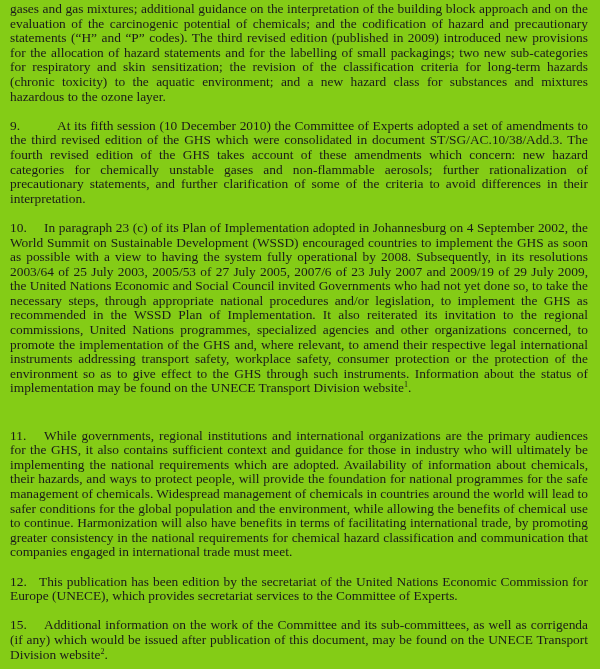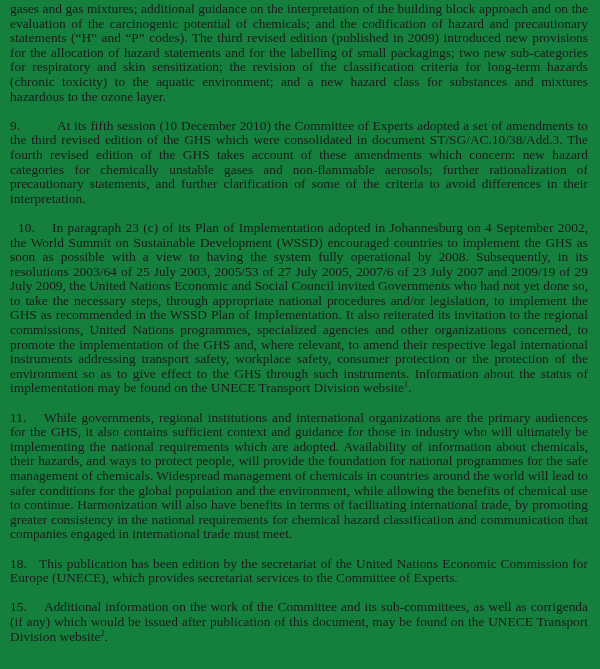--- a/index.html
+++ b/index.html
@@ -1,38 +1,38 @@
 <!DOCTYPE html>
 <html><head>
 <meta charset="utf-8">
 <style>
   html, body { margin: 0; padding: 0; background: #ffffff; }
   body { width: 600px; height: 669px; overflow: hidden; }
   .page {
     position: relative;
     width: 600px; height: 669px;
-    background: #15803d;
+    background: #84cc16;
     color: #1a1a1a;
     font-family: "Liberation Serif", "DejaVu Serif", serif;
     font-size: 13.4px;
     line-height: 14.6px;
   }
   .text {
     position: absolute;
     left: 10px; top: 2px;
     width: 578px;
   }
   p {
     margin: 0 0 14.6px 0;
     text-align: justify;
   }
   .num { display: inline-block; }
   .num.n9 { width: 47px; }
-  .num.n10 { width: 34px; margin-left: 8px; }
-  .num.n11 { width: 34px; }
+  .num.n10 { width: 34px; }
+  .num.n11 { width: 34px; margin-top: 18px; }
   .num.n12 { width: 29px; }
   .num.n13 { width: 34px; }
   sup { font-size: 8px; line-height: 0; vertical-align: super; }
 </style>
 </head>
 <body>
 
 <div class="page">
   <div class="text">
 
@@ -46,21 +46,21 @@
 
     <p>
       <span class="num n10">10.</span><span>In paragraph 23 (c) of its Plan of Implementation adopted in Johannesburg on 4 September 2002, the World Summit on Sustainable Development (WSSD) encouraged countries to implement the GHS as soon as possible with a view to having the system fully operational by 2008. Subsequently, in its resolutions 2003/64 of 25 July 2003, 2005/53 of 27 July 2005, 2007/6 of 23 July 2007 and 2009/19 of 29 July 2009, the United Nations Economic and Social Council invited Governments who had not yet done so, to take the necessary steps, through appropriate national procedures and/or legislation, to implement the GHS as recommended in the WSSD Plan of Implementation. It also reiterated its invitation to the regional commissions, United Nations programmes, specialized agencies and other organizations concerned, to promote the implementation of the GHS and, where relevant, to amend their respective legal international instruments addressing transport safety, workplace safety, consumer protection or the protection of the environment so as to give effect to the GHS through such instruments. Information about the status of implementation may be found on the UNECE Transport Division website</span><sup>1</sup><span>.</span>
     </p>
 
     <p>
       <span class="num n11">11.</span><span>While governments, regional institutions and international organizations are the primary audiences for the GHS, it also contains sufficient context and guidance for those in industry who will ultimately be implementing the national requirements which are adopted. Availability of information about chemicals, their hazards, and ways to protect people, will provide the foundation for national programmes for the safe management of chemicals. Widespread management of chemicals in countries around the world will lead to safer conditions for the global population and the environment, while allowing the benefits of chemical use to continue. Harmonization will also have benefits in terms of facilitating international trade, by promoting greater consistency in the national requirements for chemical hazard classification and communication that companies engaged in international trade must meet.</span>
     </p>
 
     <p>
-      <span class="num n12">18.</span><span>This publication has been edition by the secretariat of the United Nations Economic Commission for Europe (UNECE), which provides secretariat services to the Committee of Experts.</span>
+      <span class="num n12">12.</span><span>This publication has been edition by the secretariat of the United Nations Economic Commission for Europe (UNECE), which provides secretariat services to the Committee of Experts.</span>
     </p>
 
     <p>
       <span class="num n13">15.</span><span>Additional information on the work of the Committee and its sub-committees, as well as corrigenda (if any) which would be issued after publication of this document, may be found on the UNECE Transport Division website</span><sup>2</sup><span>.</span>
     </p>
 
   </div>
 </div>
 
 </body></html>

